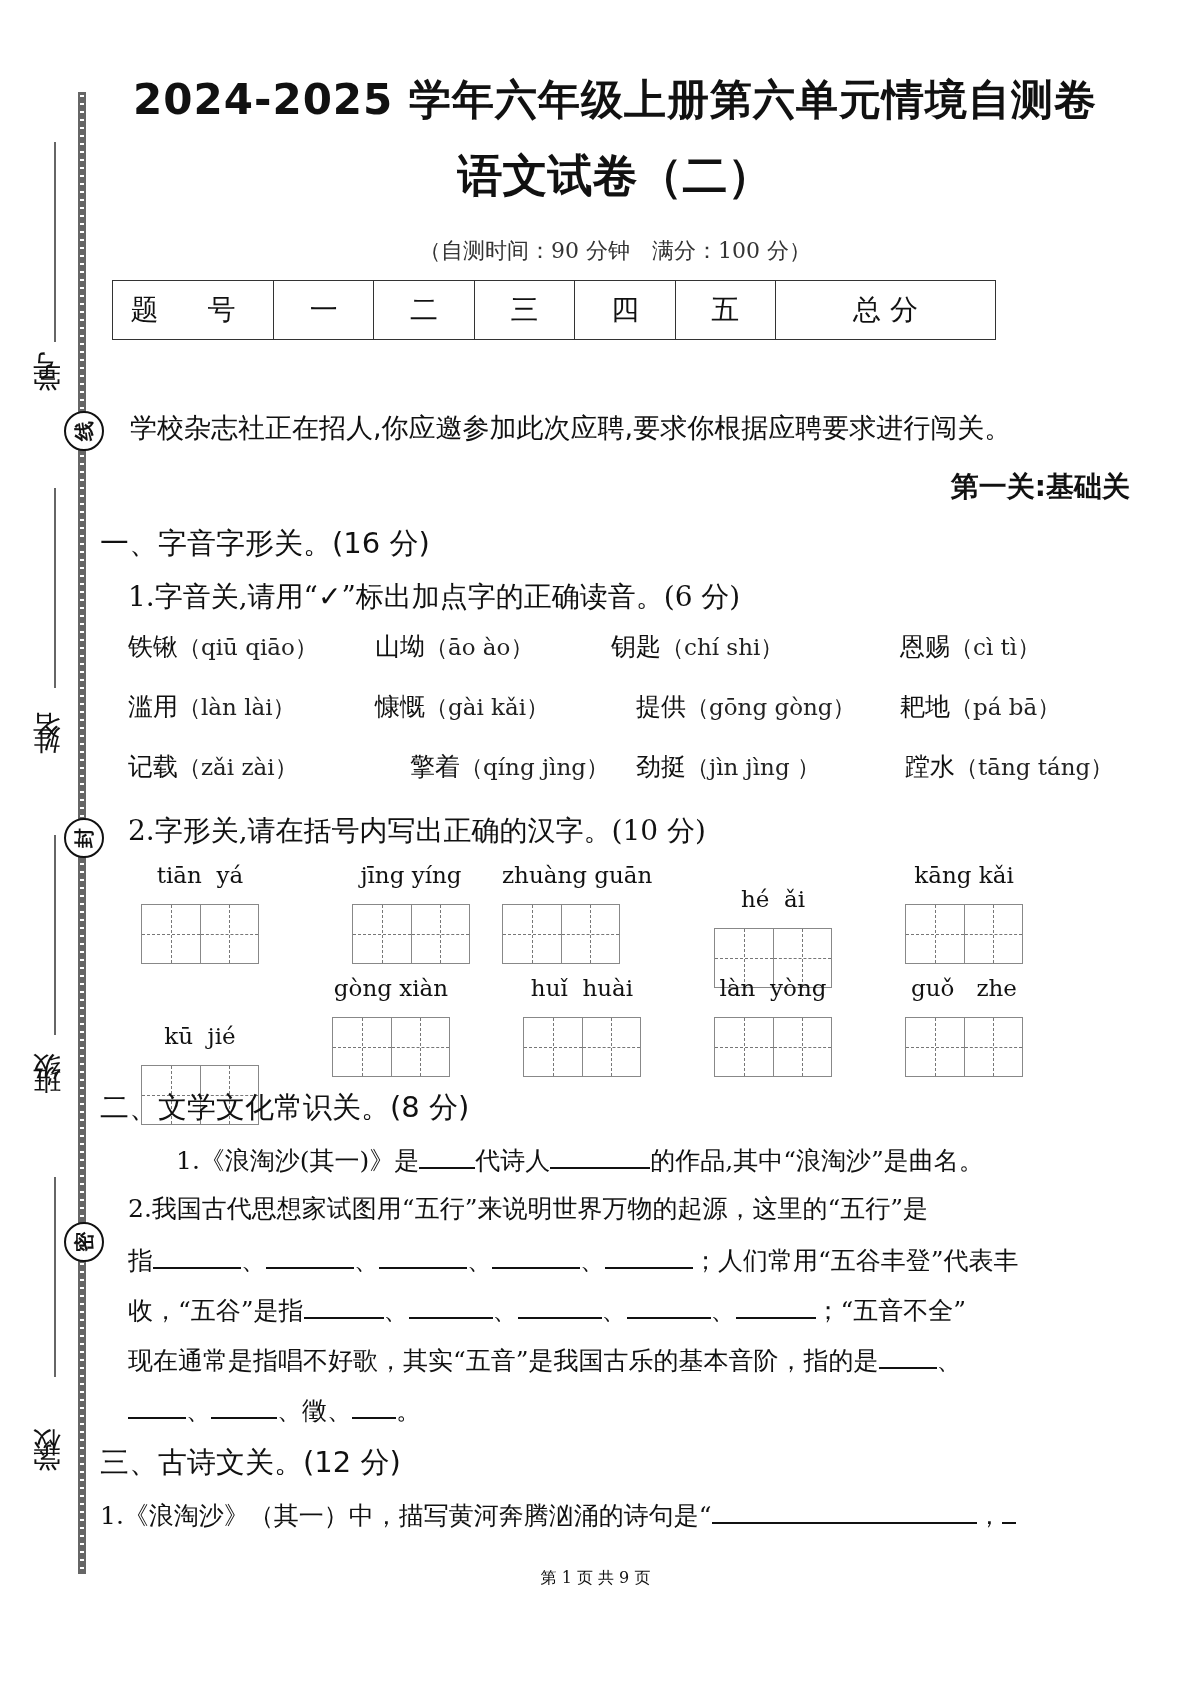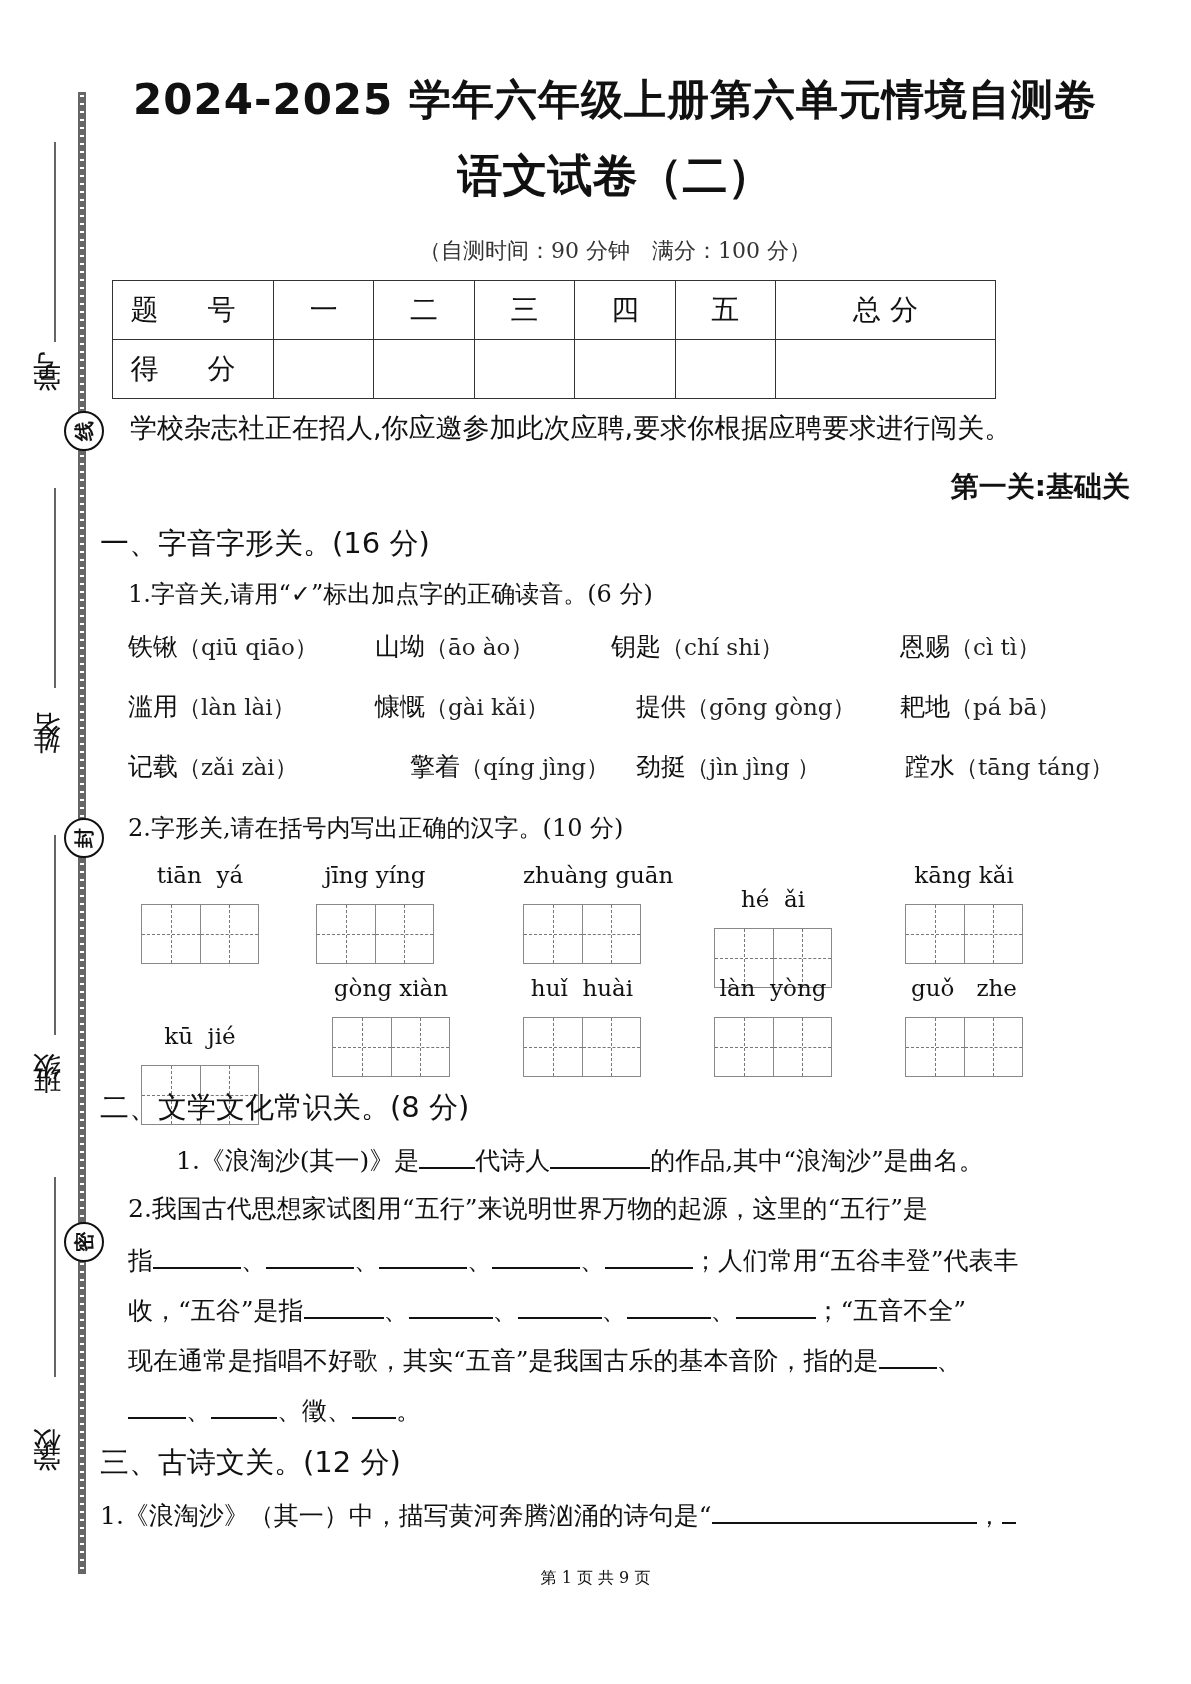--- a/index.html
+++ b/index.html
@@ -18,21 +18,21 @@
   .subtitle { position: absolute; left: 100px; width: 1030px; top: 146px; text-align: center; font-size: 45px; font-weight: bold; }
   .meta { position: absolute; left: 100px; width: 1030px; top: 236px; text-align: center; font-size: 22px; color: #333; }
 
   table.score { position: absolute; left: 112px; top: 280px; width: 884px; border-collapse: collapse; }
   table.score td { border: 1.5px solid #333; height: 56px; text-align: center; font-size: 28px; font-family: "DejaVu Sans", sans-serif; }
   table.score td:first-child { width: 158px; letter-spacing: 20px; }
 
   .intro { position: absolute; left: 130px; top: 410px; font-size: 27px; font-family: "DejaVu Sans", sans-serif; }
   .level-title { position: absolute; left: 100px; width: 1030px; top: 468px; text-align: right; font-size: 28px; font-weight: bold; font-family: "DejaVu Sans", sans-serif; }
   .section { position: absolute; left: 100px; font-size: 29px; font-family: "DejaVu Sans", sans-serif; }
-  .question { position: absolute; left: 128px; font-size: 24px; }
+  .question { position: absolute; left: 128px; font-size: 28px; }
 
   .py-item { position: absolute; font-size: 25px; white-space: nowrap; }
   .py-item .han { position: relative; }
   .py-item .py { font-size: 23px; color: #222; }
 
   .grid-group { position: absolute; width: 118px; }
   .grid-py { text-align: center; font-size: 23px; height: 32px; white-space: pre; }
   .tianzi { display: flex; border: 1.5px solid #888; width: 116px; height: 58px; margin-top: 10px; }
   .tianzi .cell { flex: 1; position: relative; }
   .tianzi .cell + .cell { border-left: 1.5px solid #888; }
@@ -68,29 +68,20 @@
   <tbody>
       <tr>
     <td>题 号</td>
     <td>一</td>
     <td>二</td>
     <td>三</td>
     <td>四</td>
     <td>五</td>
     <td>总 分</td>
   </tr>
-  <tr>
-    <td>得 分</td>
-    <td></td>
-    <td></td>
-    <td></td>
-    <td></td>
-    <td></td>
-    <td></td>
-  </tr>
 </tbody>
   </table>
 
 <div class="intro">学校杂志社正在招人,你应邀参加此次应聘,要求你根据应聘要求进行闯关。</div>
 <div class="level-title">第一关:基础关</div>
 
 <div class="section" style="top:524px;">一、字音字形关。(16 分)</div>
 <div class="question" style="top:578px;">1.字音关,请用“✓”标出加点字的正确读音。(6 分)</div>
 
 <div class="py-item" style="left:128px;top:630px;"><span class="han">铁锹</span><span class="py">（qiū qiāo）</span></div>
@@ -110,28 +101,28 @@
 
 <div class="question" style="top:812px;">2.字形关,请在括号内写出正确的汉字。(10 分)</div>
 
 <div class="grid-group" style="left:141px;top:862px;">
     <div class="grid-py">tiān  yá</div>
     <div class="tianzi">
       <div class="cell"></div>
       <div class="cell"></div>
     </div>
   </div>
-<div class="grid-group" style="left:316px;top:862px;">
+<div class="grid-group" style="left:352px;top:862px;">
     <div class="grid-py">jīng yíng</div>
     <div class="tianzi">
       <div class="cell"></div>
       <div class="cell"></div>
     </div>
   </div>
-<div class="grid-group" style="left:523px;top:862px;">
+<div class="grid-group" style="left:502px;top:862px;">
     <div class="grid-py">zhuàng guān</div>
     <div class="tianzi">
       <div class="cell"></div>
       <div class="cell"></div>
     </div>
   </div>
 <div class="grid-group" style="left:714px;top:886px;">
     <div class="grid-py">hé  ǎi</div>
     <div class="tianzi">
       <div class="cell"></div>

